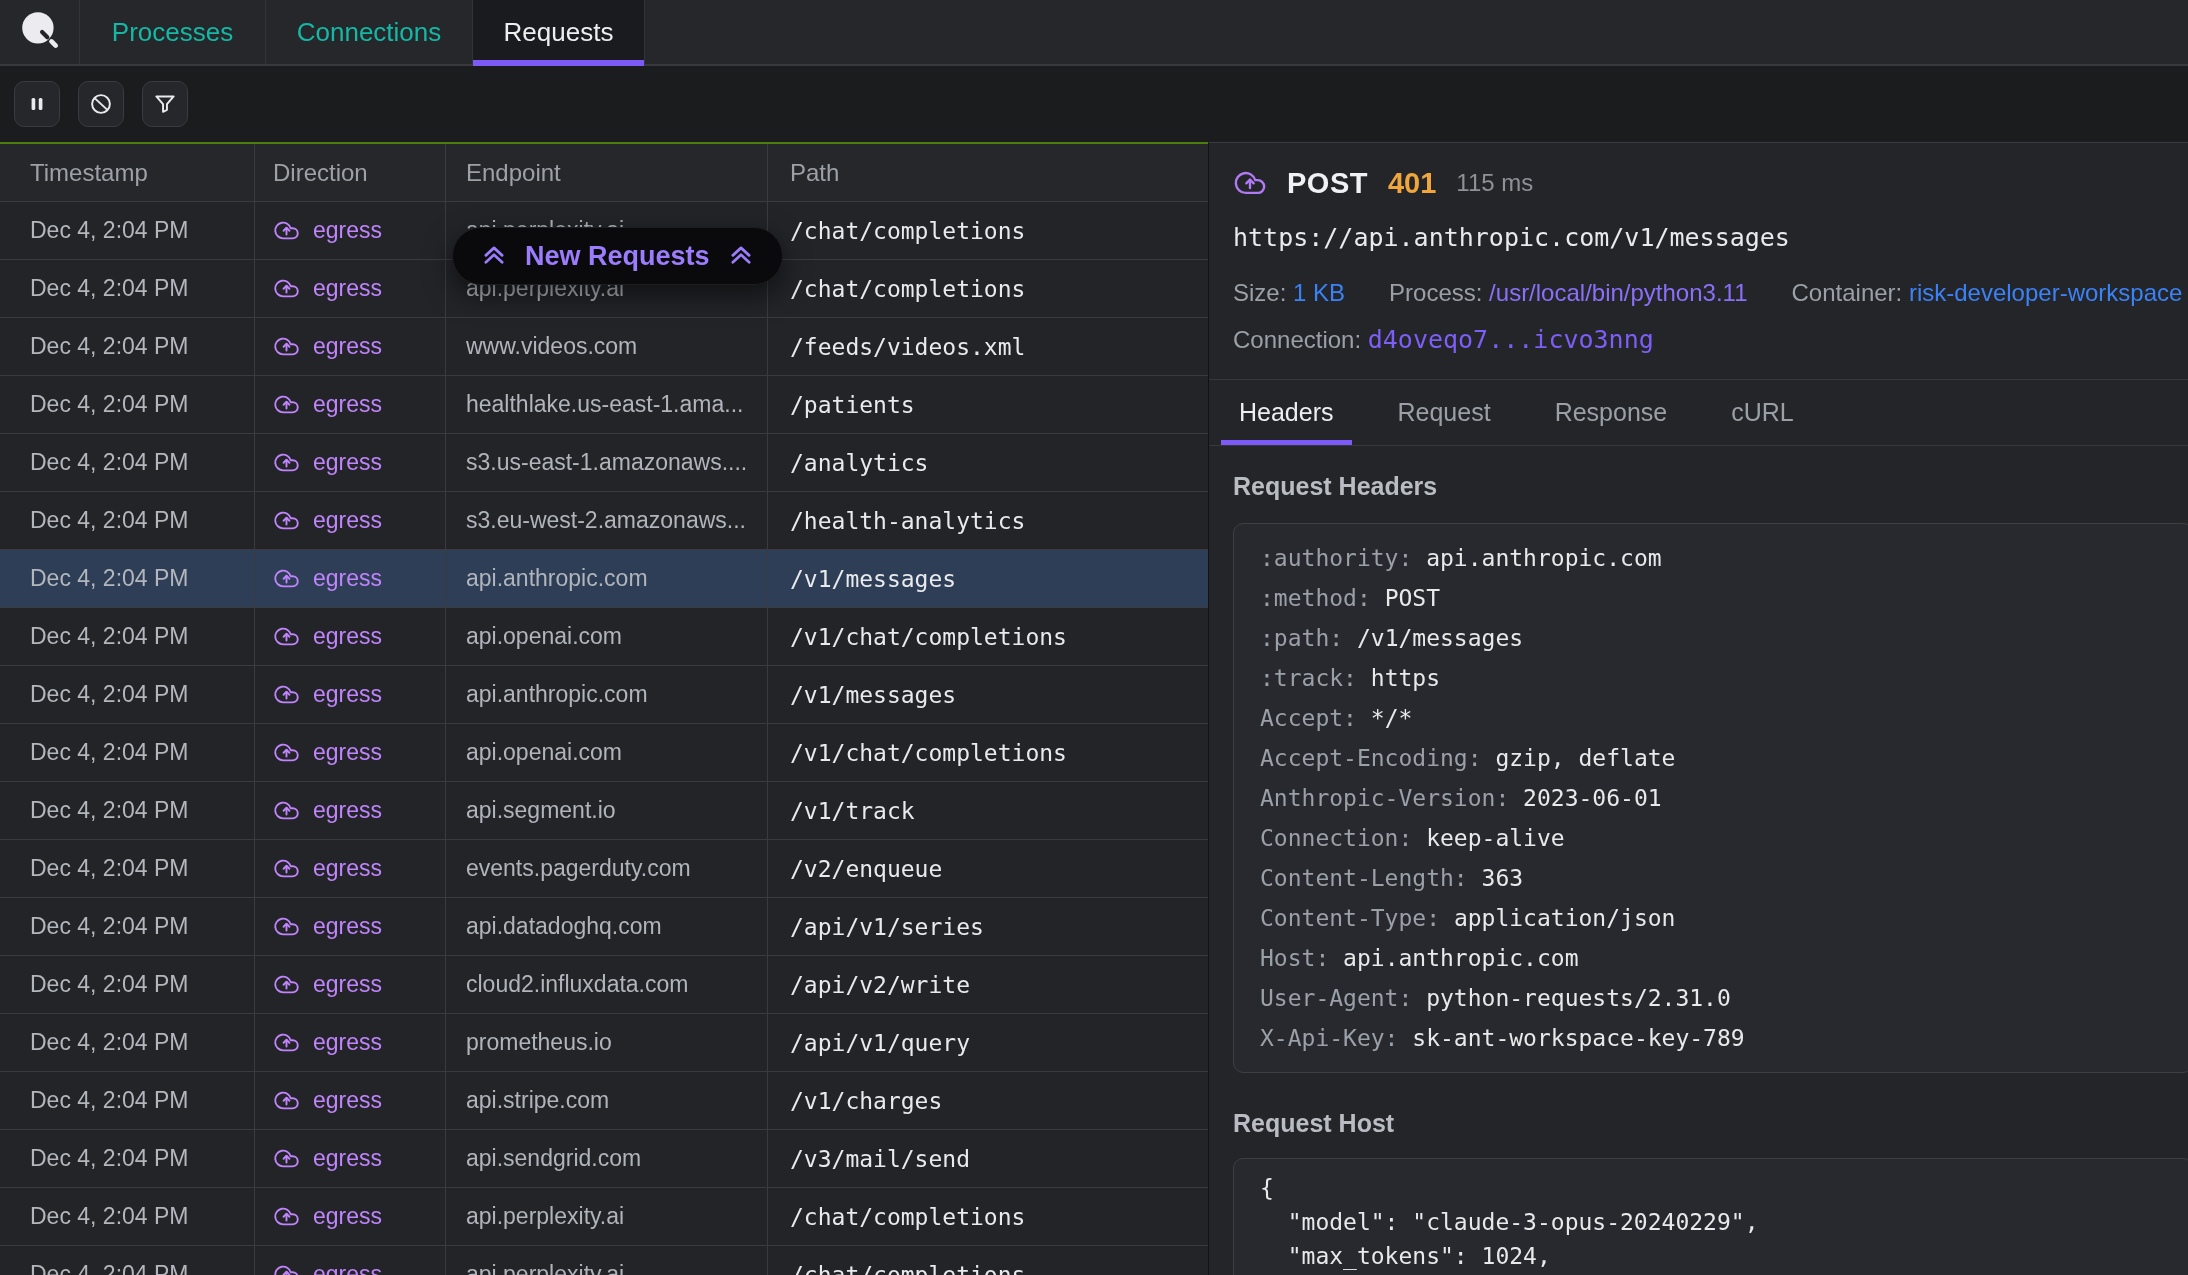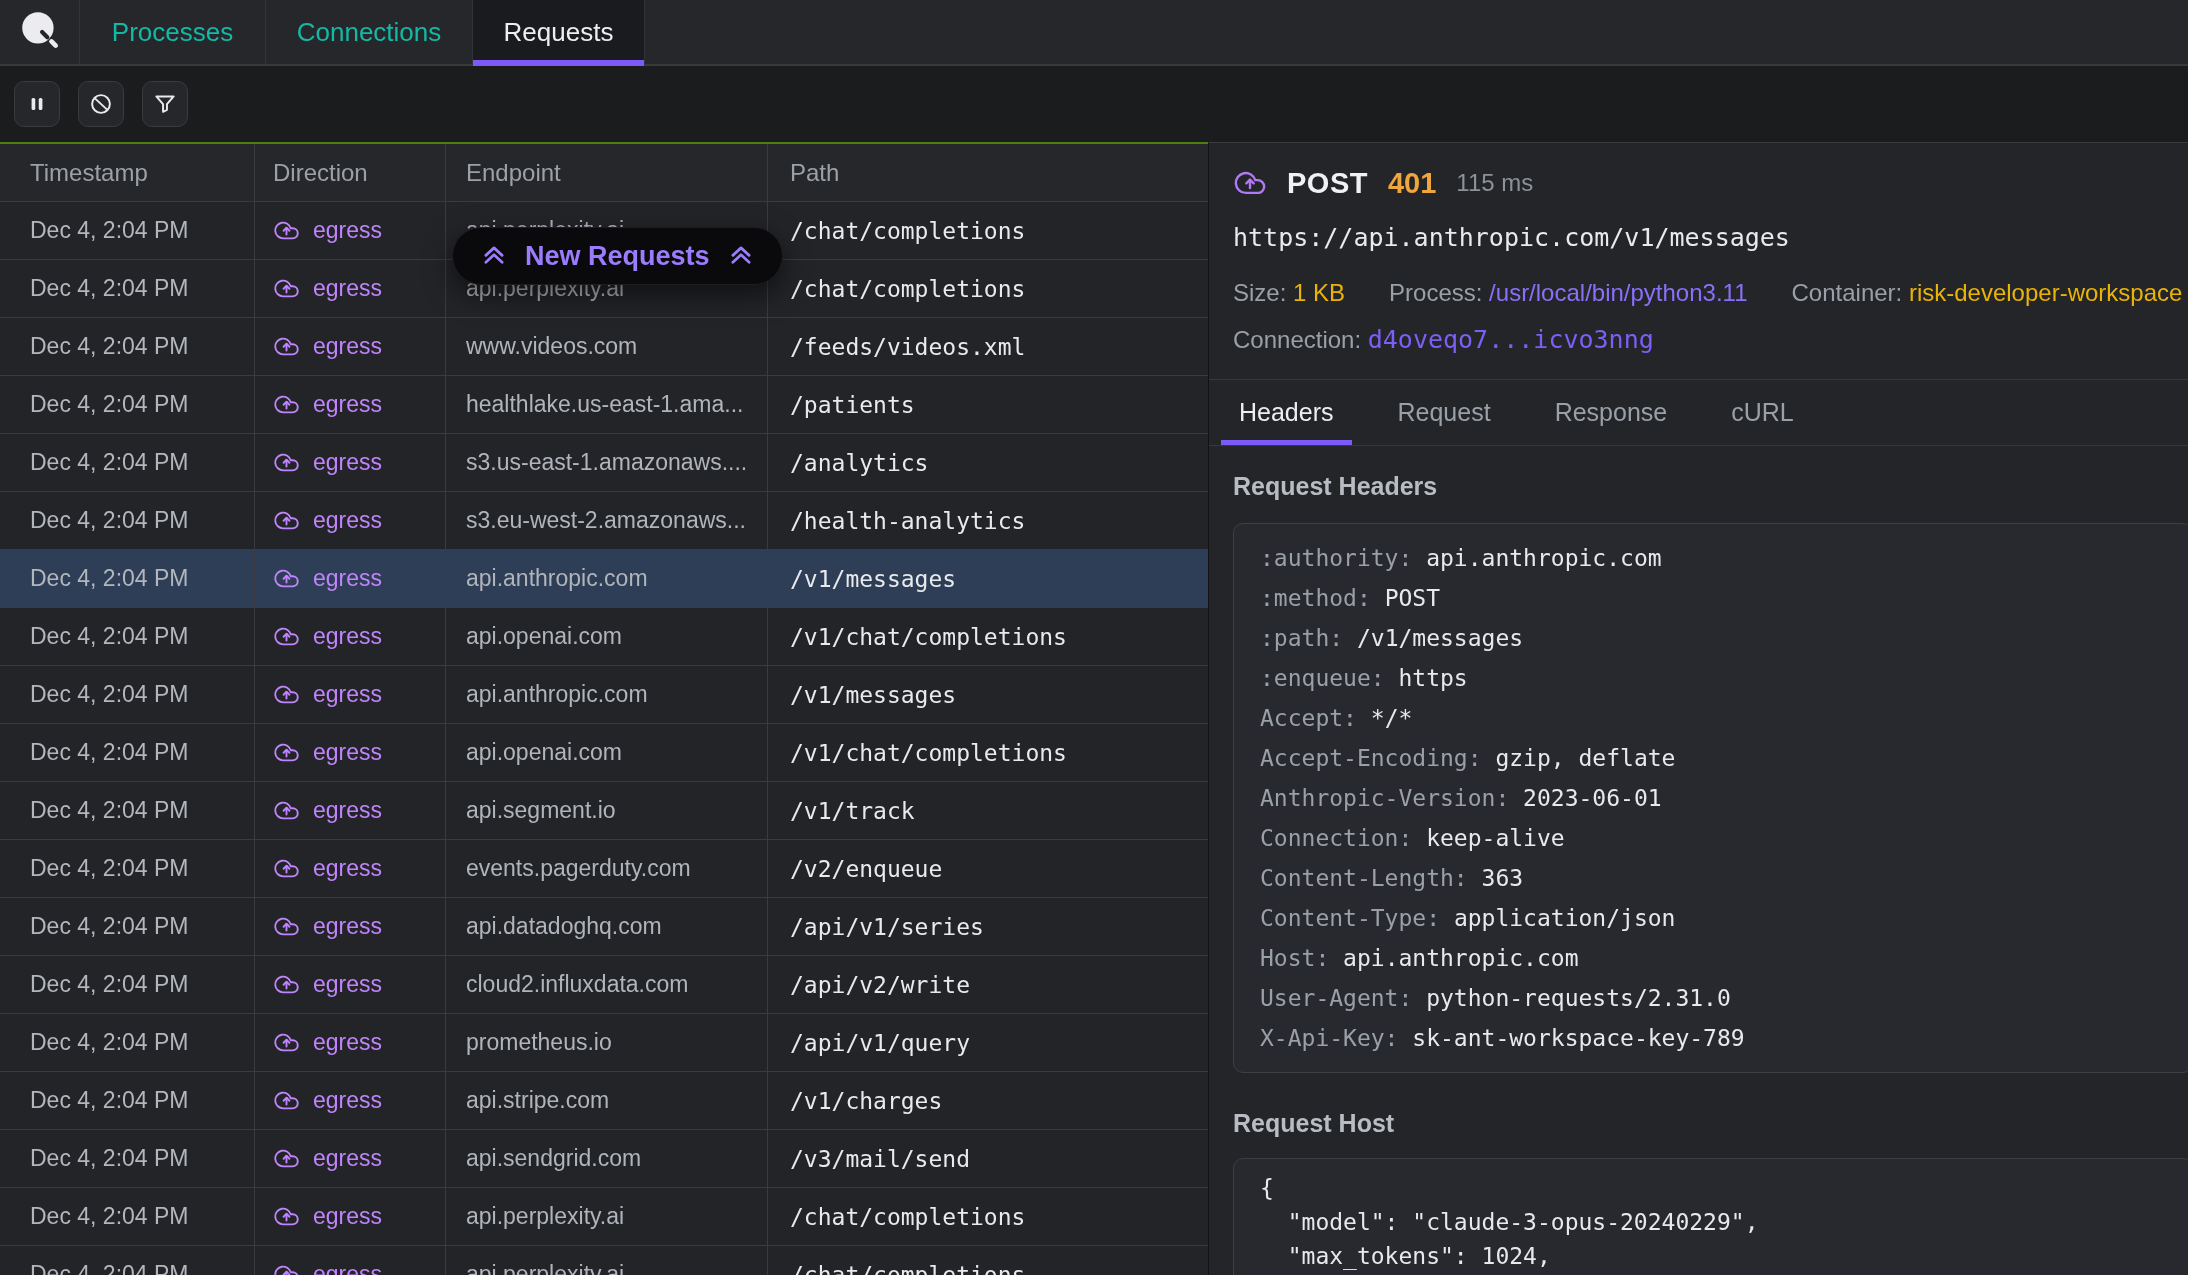--- a/index.html
+++ b/index.html
@@ -50,21 +50,21 @@
   .panel { flex:1; background:#242529; border-top:1px solid #3a3b40; border-left:1px solid #121214;
            overflow:hidden; color:#a9adb4; font-size:24px; }
   .panel-head { padding:22px 0 24px 24px; }
   .method-row { display:flex; align-items:center; gap:20px; height:36px; }
   .m-icon { color:#b07af5; width:34px; height:34px; }
   .method { font-size:29px; font-weight:700; color:#f0f1f3; letter-spacing:.5px; }
   .status { font-size:29px; font-weight:700; color:#f0a63c; }
   .duration { font-size:24px; color:#8d9198; }
   .url { margin-top:22px; height:30px; font-family:"DejaVu Sans Mono", monospace; font-size:25px; color:#e8eaed; white-space:nowrap; }
   .meta { margin-top:26px; height:30px; display:flex; gap:44px; white-space:nowrap; font-size:24px; }
-  .lab { color:#9aa0a7; } .val { color:#eab308; }
+  .lab { color:#9aa0a7; } .val { color:#3b82f6; }
   .link { color:#8a70f8; cursor:pointer; }
   .conn { margin-top:16px; height:30px; white-space:nowrap; }
   .link-mono { font-family:"DejaVu Sans Mono", monospace; color:#7d5ef7; font-size:25px; cursor:pointer; }
 
   .panel-tabs { height:67px; border-top:1px solid #37383d; border-bottom:1px solid #37383d;
                 display:flex; align-items:stretch; padding-left:12px; gap:28px; }
   .ptab { display:flex; align-items:center; padding:0 18px; font-size:25px; color:#9aa0a7; position:relative; cursor:pointer; }
   .ptab.active { color:#eceef0; }
   .ptab.active::after { content:""; position:absolute; left:0; right:0; bottom:0; height:5px; background:#7c5af7; }
 
@@ -489,21 +489,21 @@
           <div class="ptab">Response</div>
           <div class="ptab">cURL</div>
         </div>
 
       <div class="panel-body">
         <div class="sec-title">Request Headers</div>
         <div class="code-block" id="headers-block">
             <div class="hline"><span class="hkey">:authority: </span><span class="hval">api.anthropic.com</span></div>
             <div class="hline"><span class="hkey">:method: </span><span class="hval">POST</span></div>
             <div class="hline"><span class="hkey">:path: </span><span class="hval">/v1/messages</span></div>
-            <div class="hline"><span class="hkey">:enqueue: </span><span class="hval">https</span></div>
+            <div class="hline"><span class="hkey">:track: </span><span class="hval">https</span></div>
             <div class="hline"><span class="hkey">Accept: </span><span class="hval">*/*</span></div>
             <div class="hline"><span class="hkey">Accept-Encoding: </span><span class="hval">gzip, deflate</span></div>
             <div class="hline"><span class="hkey">Anthropic-Version: </span><span class="hval">2023-06-01</span></div>
             <div class="hline"><span class="hkey">Connection: </span><span class="hval">keep-alive</span></div>
             <div class="hline"><span class="hkey">Content-Length: </span><span class="hval">363</span></div>
             <div class="hline"><span class="hkey">Content-Type: </span><span class="hval">application/json</span></div>
             <div class="hline"><span class="hkey">Host: </span><span class="hval">api.anthropic.com</span></div>
             <div class="hline"><span class="hkey">User-Agent: </span><span class="hval">python-requests/2.31.0</span></div>
             <div class="hline"><span class="hkey">X-Api-Key: </span><span class="hval">sk-ant-workspace-key-789</span></div>
           </div>

